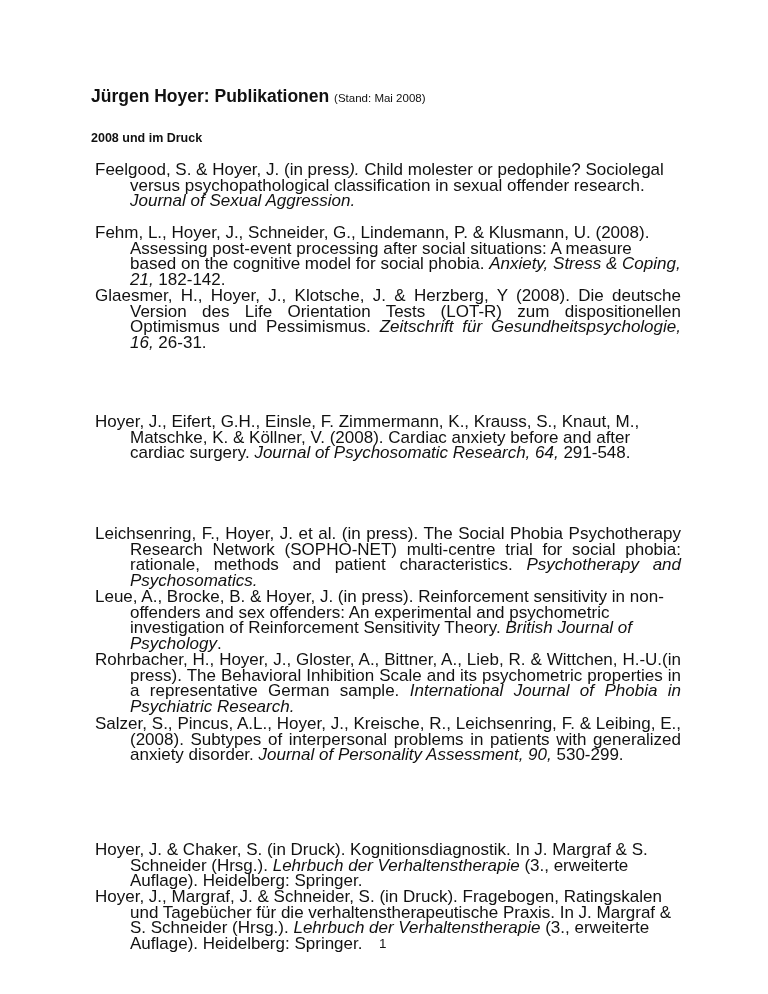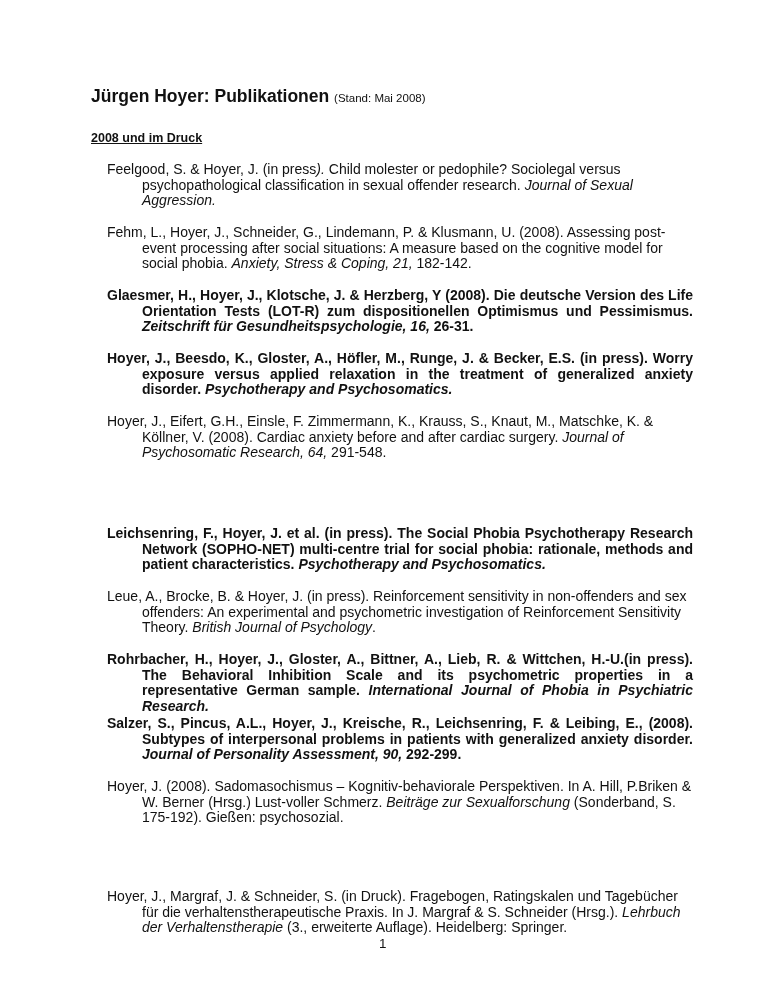--- a/index.html
+++ b/index.html
@@ -1,40 +1,39 @@
 <!DOCTYPE html>
 <html><head>
   <meta charset="utf-8">
   <style>
     html, body { margin: 0; padding: 0; background: #ffffff; }
     body { width: 768px; height: 994px; position: relative; overflow: hidden;
       font-family: "Liberation Sans", sans-serif; color: #111111; }
     .page { position: absolute; left: 0; top: 0; width: 620px; height: 994px; }
     .title { position: absolute; left: 91px; top: 86px; font-size: 17.5px; font-weight: bold; white-space: nowrap; }
     .title .stand { font-size: 11.5px; font-weight: normal; }
-    .section { position: absolute; left: 91px; top: 131px; font-size: 12.5px; font-weight: bold; text-decoration: underline; }
-    .entry { position: absolute; left: 107px; width: 586px; font-size: 14px; line-height: 15.5px;
+    .section { position: absolute; left: 91px; top: 131px; font-size: 12.5px; font-weight: bold; }
+    .entry { position: absolute; left: 95px; width: 586px; font-size: 17px; line-height: 15.5px;
       padding-left: 35px; text-indent: -35px; box-sizing: border-box; }
-    .entry.just { text-align: justify; font-weight: bold; }
+    .entry.just { text-align: justify; }
     .entry i { font-style: italic; }
     .pnum { position: absolute; left: 379px; top: 936px; font-size: 13.4px; }
   </style>
 </head>
 <body>
 
 <div class="page">
   <div class="title"><span>Jürgen Hoyer: Publikationen</span> <span class="stand">(Stand: Mai 2008)</span></div>
   <div class="section">2008 und im Druck</div>
 
   <div class="entry" style="top:162px"><span>Feelgood, S. &amp; Hoyer, J. (in press</span><i>). </i><span>Child molester or pedophile? Sociolegal versus psychopathological classification in sexual offender research. </span><i>Journal of Sexual Aggression.</i></div>
   <div class="entry" style="top:225px"><span>Fehm, L., Hoyer, J., Schneider, G., Lindemann, P. &amp; Klusmann, U. (2008). Assessing post-event processing after social situations: A measure based on the cognitive model for social phobia. </span><i>Anxiety, Stress &amp; Coping, 21,</i><span> 182-142.</span></div>
   <div class="entry just" style="top:288px"><span>Glaesmer, H., Hoyer, J., Klotsche, J. &amp; Herzberg, Y (2008). Die deutsche Version des Life Orientation Tests (LOT-R) zum dispositionellen Optimismus und Pessimismus. </span><i>Zeitschrift für Gesundheitspsychologie, 16,</i><span> 26-31.</span></div>
-  <div class="entry just" style="top:351px"><span>Hoyer, J., Beesdo, K., Gloster, A., Höfler, M., Runge, J. &amp; Becker, E.S. (in press). Worry exposure versus applied relaxation in the treatment of generalized anxiety disorder. </span><i>Psychotherapy and Psychosomatics.</i></div>
   <div class="entry" style="top:414px"><span>Hoyer, J., Eifert, G.H., Einsle, F. Zimmermann, K., Krauss, S., Knaut, M., Matschke, K. &amp; Köllner, V. (2008). Cardiac anxiety before and after cardiac surgery. </span><i>Journal of Psychosomatic Research, 64,</i><span> 291-548.</span></div>
   <div class="entry just" style="top:526px"><span>Leichsenring, F., Hoyer, J. et al. (in press). The Social Phobia Psychotherapy Research Network (SOPHO-NET) multi-centre trial for social phobia: rationale, methods and patient characteristics. </span><i>Psychotherapy and Psychosomatics.</i></div>
   <div class="entry" style="top:589px"><span>Leue, A., Brocke, B. &amp; Hoyer, J. (in press). Reinforcement sensitivity in non-offenders and sex offenders: An experimental and psychometric investigation of Reinforcement Sensitivity Theory. </span><i>British Journal of Psychology</i><span>.</span></div>
   <div class="entry just" style="top:652px"><span>Rohrbacher, H., Hoyer, J., Gloster, A., Bittner, A., Lieb, R. &amp; Wittchen, H.-U.(in press). The Behavioral Inhibition Scale and its psychometric properties in a representative German sample. </span><i>International Journal of Phobia in Psychiatric Research.</i></div>
-  <div class="entry just" style="top:716px"><span>Salzer, S., Pincus, A.L., Hoyer, J., Kreische, R., Leichsenring, F. &amp; Leibing, E., (2008). Subtypes of interpersonal problems in patients with generalized anxiety disorder. </span><i>Journal of Personality Assessment, 90,</i><span> 292-299.</span></div>
-  <div class="entry" style="top:779px"><span>Hoyer, J. (2008). Sadomasochismus – Kognitiv-behaviorale Perspektiven. In A. Hill, P.Briken &amp; W. Berner (Hrsg.) Lust-voller Schmerz. </span><i>Beiträge zur Sexualforschung</i><span> (Sonderband, S. 175-192). Gießen: psychosozial.</span></div>
+  <div class="entry just" style="top:716px"><span>Salzer, S., Pincus, A.L., Hoyer, J., Kreische, R., Leichsenring, F. &amp; Leibing, E., (2008). Subtypes of interpersonal problems in patients with generalized anxiety disorder. </span><i>Journal of Personality Assessment, 90,</i><span> 530-299.</span></div>
+  <div class="entry" style="top:842px"><span>Hoyer, J. &amp; Chaker, S. (in Druck). Kognitionsdiagnostik. In J. Margraf &amp; S. Schneider (Hrsg.). </span><i>Lehrbuch der Verhaltenstherapie</i><span> (3., erweiterte Auflage). Heidelberg: Springer.</span></div>
   <div class="entry" style="top:889px"><span>Hoyer, J., Margraf, J. &amp; Schneider, S. (in Druck). Fragebogen, Ratingskalen und Tagebücher für die verhaltenstherapeutische Praxis. In J. Margraf &amp; S. Schneider (Hrsg.). </span><i>Lehrbuch der Verhaltenstherapie</i><span> (3., erweiterte Auflage). Heidelberg: Springer.</span></div>
 
   <div class="pnum">1</div>
 </div>
 
 </body></html>

